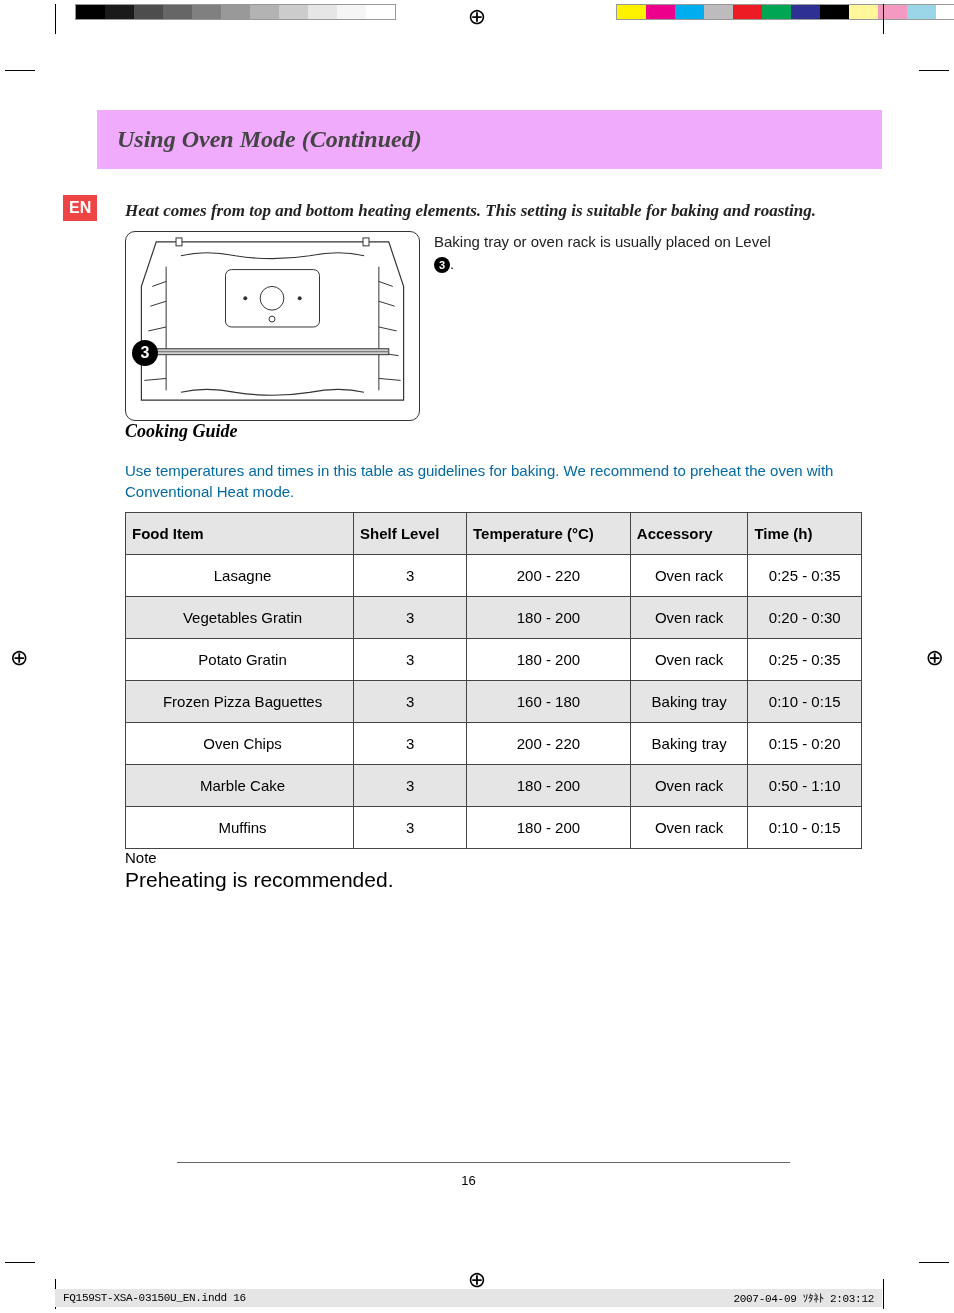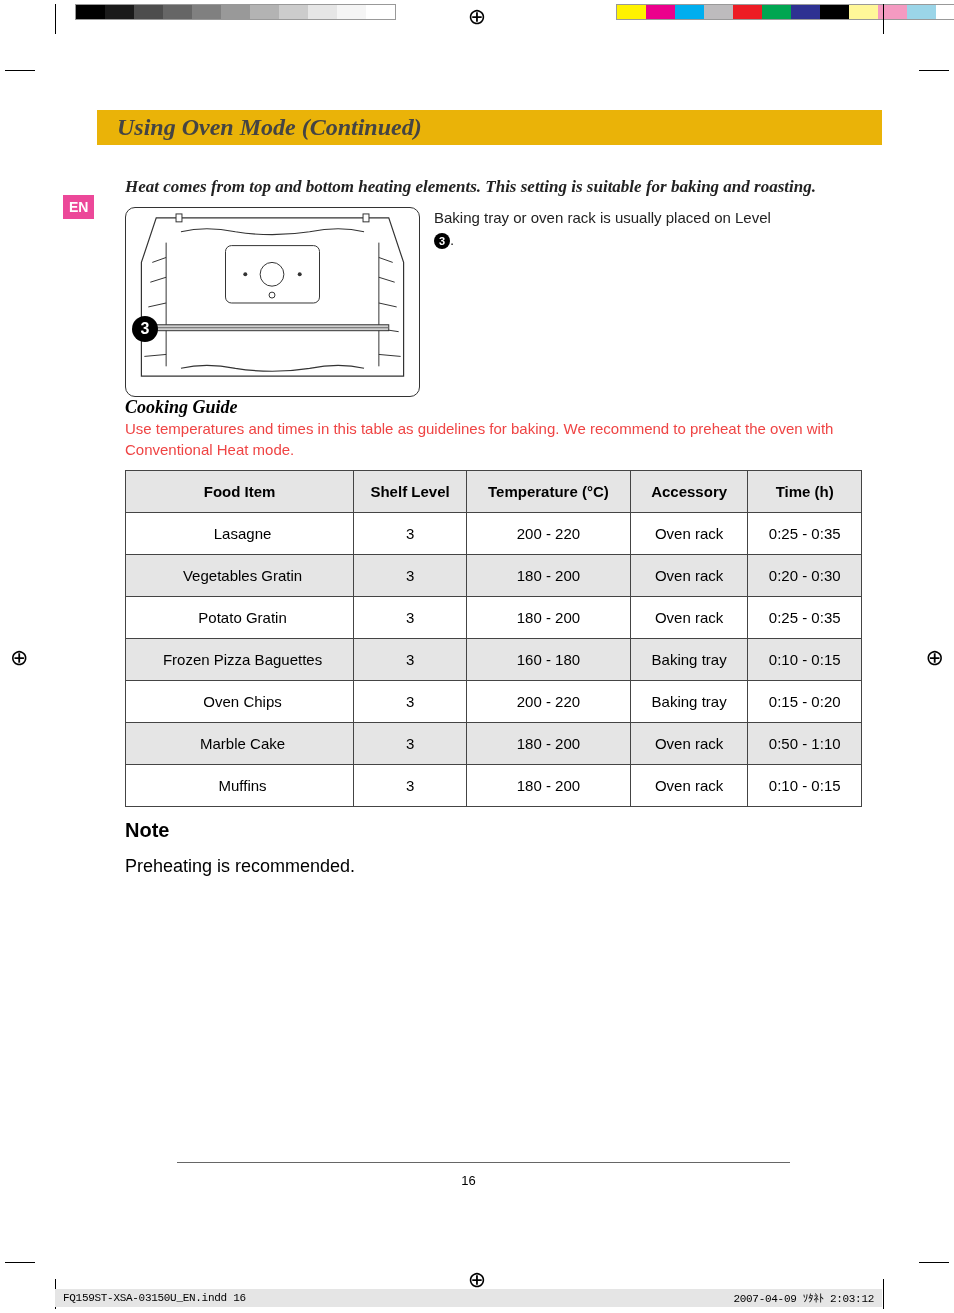--- a/index.html
+++ b/index.html
@@ -74,39 +74,39 @@
     .crop-br-h { border-top: 1px solid #000; width: 30px; height: 1px; bottom: 50px; right: 5px; position: absolute; }
 
     .page-content {
       position: absolute;
       top: 70px;
       left: 55px;
       right: 72px;
       bottom: 55px;
     }
     .header-bar {
-      background: #eab308;
-      padding: 4px 20px;
+      background: #f0abfc;
+      padding: 16px 20px;
       margin-top: 40px;
       margin-left: 42px;
     }
     .header-bar h1 {
       font-family: "Times New Roman", Times, serif;
       font-style: italic;
       font-weight: bold;
       font-size: 24px;
       color: #444;
     }
     .lang-badge {
       position: absolute;
       left: 8px;
       top: 125px;
-      background: #ec4899;
+      background: #ef4444;
       color: #fff;
-      font-size: 14px;
+      font-size: 16px;
       font-weight: bold;
       padding: 4px 6px;
     }
     .content-body {
       margin-left: 70px;
       margin-right: 20px;
       margin-top: 30px;
     }
     .subsection-title {
       font-family: "Times New Roman", Times, serif;
@@ -196,57 +196,56 @@
       margin-right: 10px;
     }
     .guide-title {
       font-family: "Times New Roman", Times, serif;
       font-style: italic;
       font-weight: bold;
       font-size: 18px;
     }
     .guide-intro {
       font-size: 15px;
-      color: #ef4444;
-      margin-top: 0;
+      color: #0369a1;
+      margin-top: 18px;
       line-height: 1.4;
     }
     table.cooking {
       width: 100%;
       border-collapse: collapse;
       margin-top: 10px;
       font-size: 15px;
     }
     table.cooking th {
       background: #e5e5e5;
       font-weight: bold;
       padding: 12px 6px;
       border: 1px solid #444;
-      text-align: center;
+      text-align: left;
     }
     table.cooking td {
       padding: 12px 10px;
       border: 1px solid #444;
       text-align: center;
     }
     table.cooking td:first-child {
       text-align: center;
       padding-left: 16px;
     }
     table.cooking tbody tr:nth-child(even) {
       background: #e5e5e5;
     }
     .note-heading {
-      font-weight: bold;
-      font-size: 20px;
-      margin-top: 12px;
+      font-weight: normal;
+      font-size: 15px;
     }
     .note-text {
-      font-size: 18px;
-      margin-top: 14px;
+      font-size: 21px;
+      margin-top: 2px;
     }
     .page-number {
       position: absolute;
       bottom: 70px;
       left: 50%;
       transform: translateX(-50%);
       font-size: 13px;
     }
     .footer-line {
       position: absolute;

